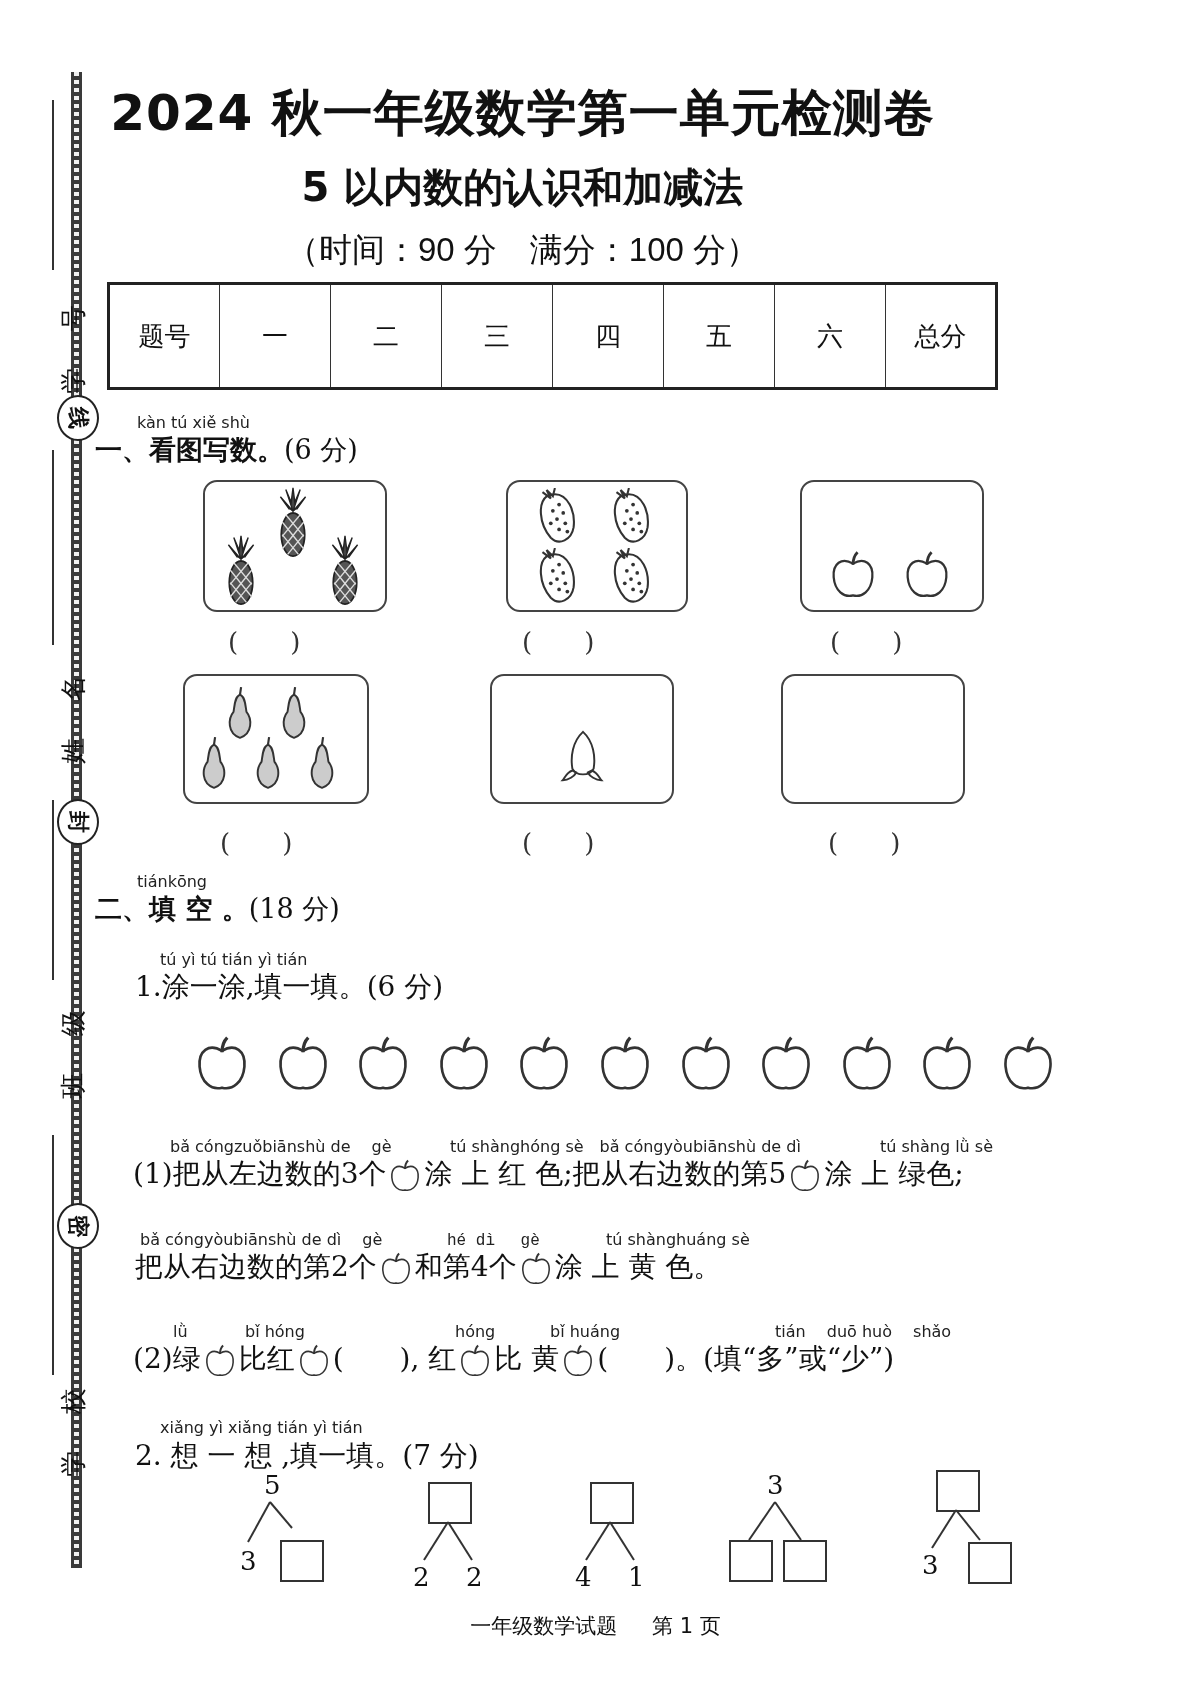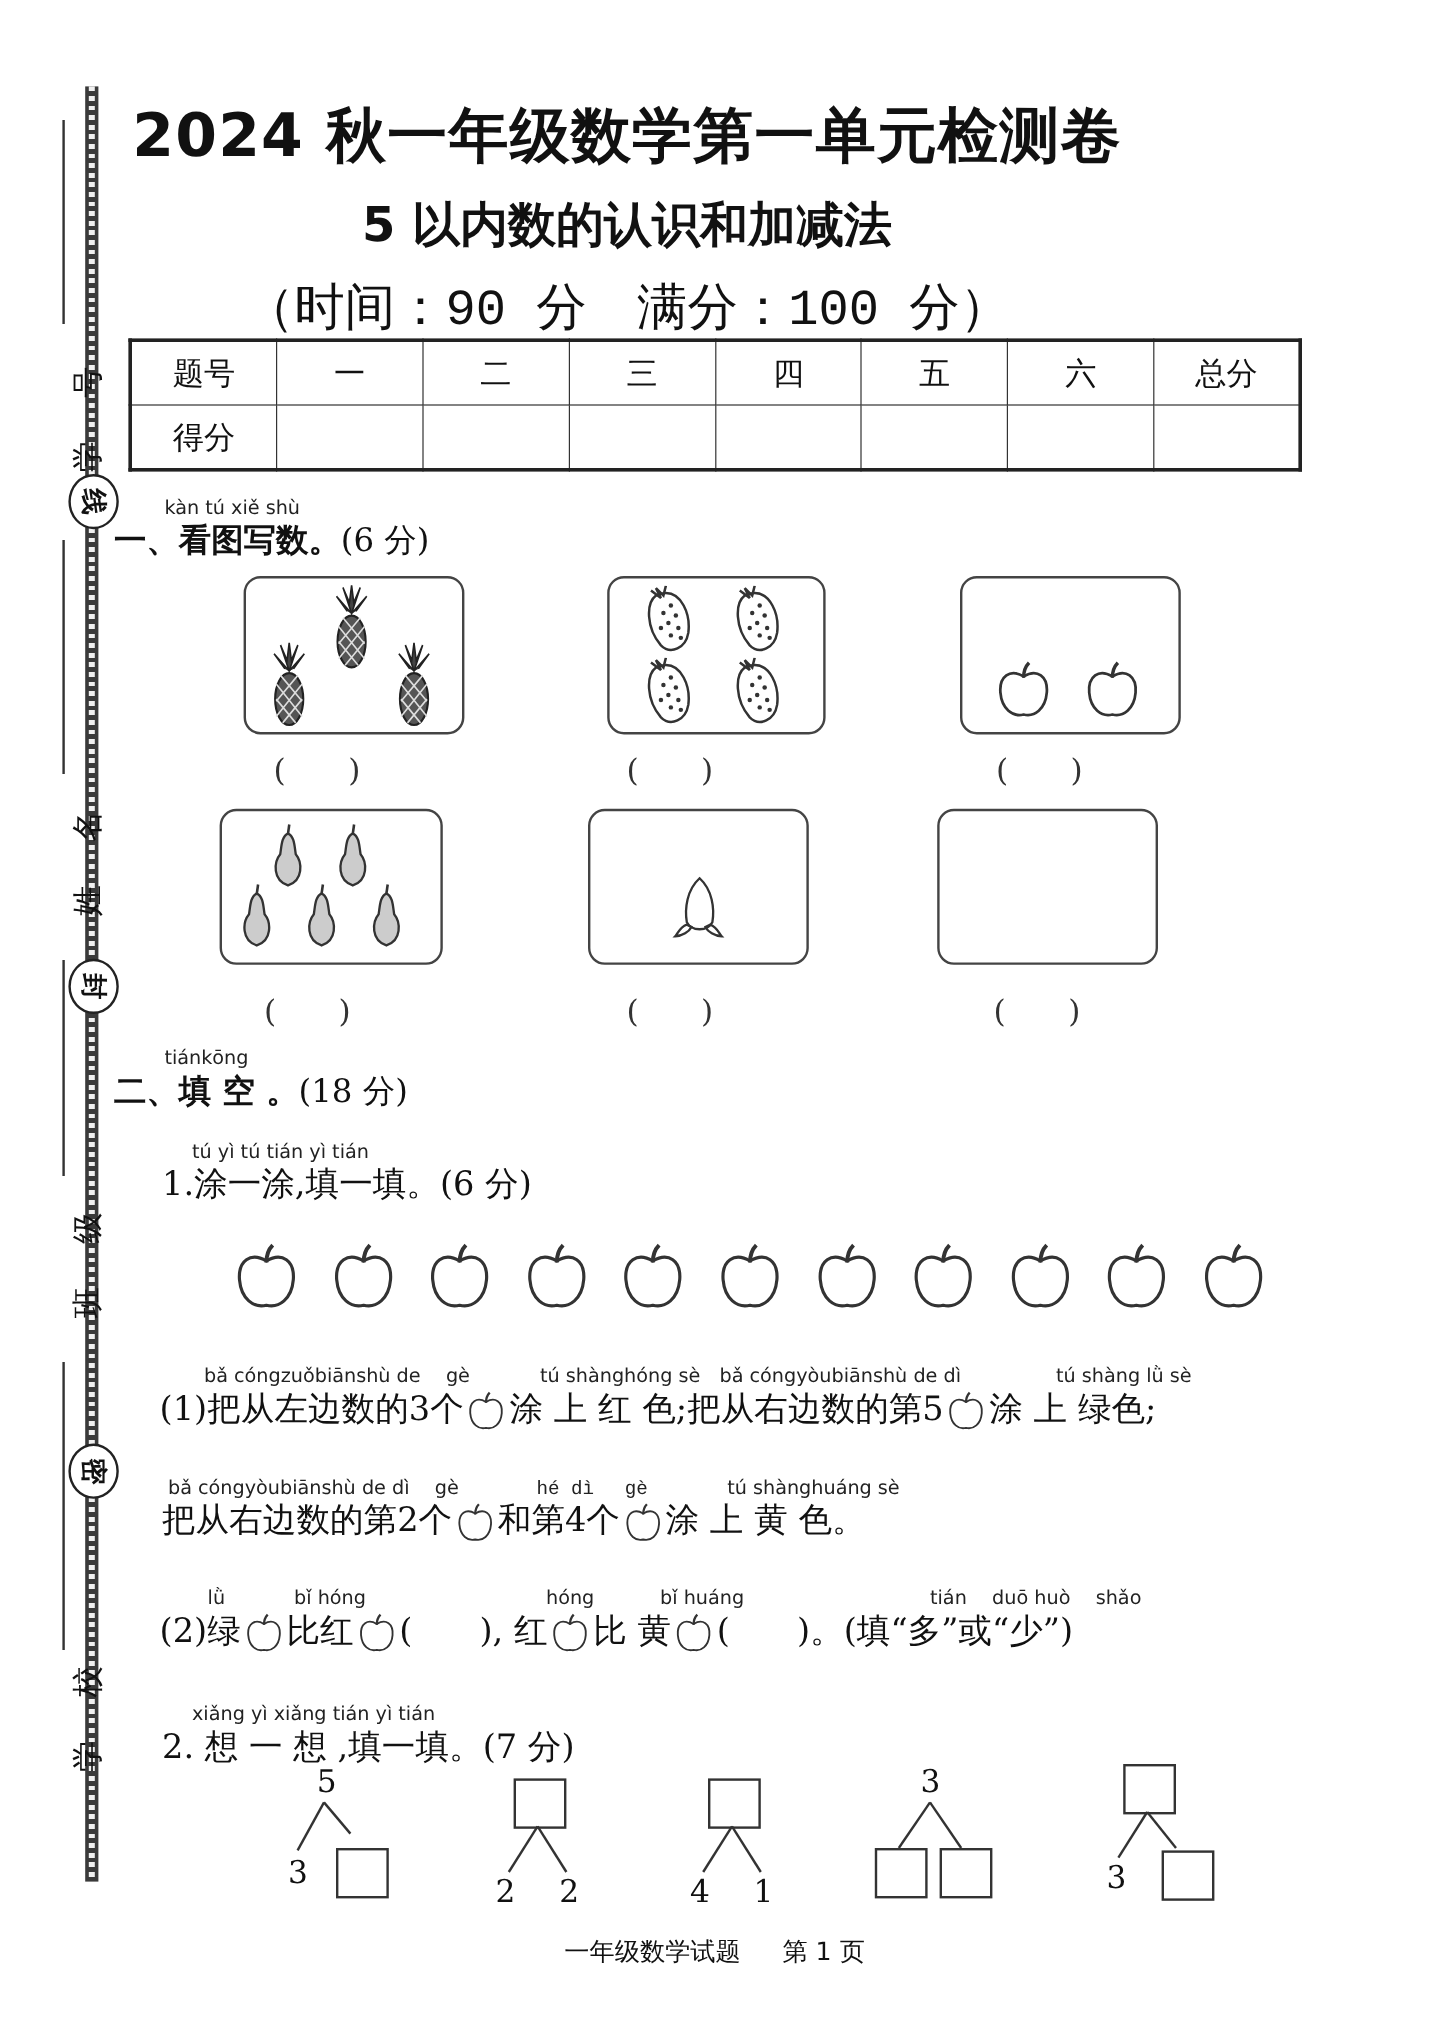--- a/index.html
+++ b/index.html
@@ -10,23 +10,23 @@
   .strip::before{content:"";position:absolute;left:3px;top:0;width:5px;height:100%;
     background:repeating-linear-gradient(to bottom,#f0f0f0 0 4px,transparent 4px 8px);}
   .seal{position:absolute;left:55px;width:42px;height:38px;border:2px solid #222;border-radius:50%;background:#fff;
     display:flex;align-items:center;justify-content:center;font-family:"DejaVu Sans",sans-serif;font-size:22px;font-weight:bold;transform:rotate(90deg);}
   .vlabel{position:absolute;left:22px;font-family:"DejaVu Sans",sans-serif;font-size:26px;transform:rotate(-90deg);transform-origin:center;white-space:nowrap;letter-spacing:14px;}
   .vline{position:absolute;left:52px;width:1.5px;background:#333;}
   
   .title{position:absolute;left:0;width:1045px;text-align:center;font-family:"DejaVu Sans",sans-serif;}
   .t1{top:80px;font-size:50px;font-weight:bold;letter-spacing:1px;}
   .t2{top:160px;font-size:40px;font-weight:bold;}
-  .t3{top:228px;font-size:42px;font-family:Liberation Mono, monospace;}
+  .t3{top:228px;font-size:33px;font-family:Liberation Sans, sans-serif;}
   
-  table.score{position:absolute;left:107px;top:282px;width:978px;height:108px;border-collapse:collapse;border:3px solid #222;font-family:"DejaVu Sans",sans-serif;}
+  table.score{position:absolute;left:107px;top:282px;width:891px;height:108px;border-collapse:collapse;border:3px solid #222;font-family:"DejaVu Sans",sans-serif;}
   table.score td{border:1.5px solid #333;text-align:center;font-size:26px;height:50px;width:12.5%;}
   
   .pinyin{position:absolute;font-family:"DejaVu Sans",sans-serif;font-size:16px;color:#222;white-space:nowrap;}
   .heading{position:absolute;font-size:27px;white-space:nowrap;font-family:"DejaVu Sans",sans-serif;font-weight:bold;}
   .heading .pts{font-family:"DejaVu Serif",serif;font-weight:normal;}
   .line{position:absolute;font-size:28px;white-space:nowrap;font-family:"DejaVu Serif",serif;}
   .box{position:absolute;border:2.5px solid #444;border-radius:14px;background:#fff;}
   .paren{position:absolute;font-size:26px;color:#333;white-space:pre;font-family:"DejaVu Serif",serif;}
   .apple-inline{display:inline-block;vertical-align:middle;width:34px;height:34px;margin:0 2px;}
   .footer{position:absolute;top:1612px;left:0;width:1191px;text-align:center;font-size:21px;}
@@ -59,30 +59,20 @@
       <tr>
     <td>题号</td>
     <td>一</td>
     <td>二</td>
     <td>三</td>
     <td>四</td>
     <td>五</td>
     <td>六</td>
     <td>总分</td>
   </tr>
-  <tr>
-    <td>得分</td>
-    <td></td>
-    <td></td>
-    <td></td>
-    <td></td>
-    <td></td>
-    <td></td>
-    <td></td>
-  </tr>
 </tbody>
   </table>
 
 <div class="pinyin" style="left:137px;top:413px;">kàn tú  xiě shù</div>
 <div class="heading" style="left:95px;top:432px;">
   <span>一、看图写数。</span><span class="pts">(6 分)</span>
 </div>
 
 <svg width="0" height="0" style="position:absolute">
   <defs>

